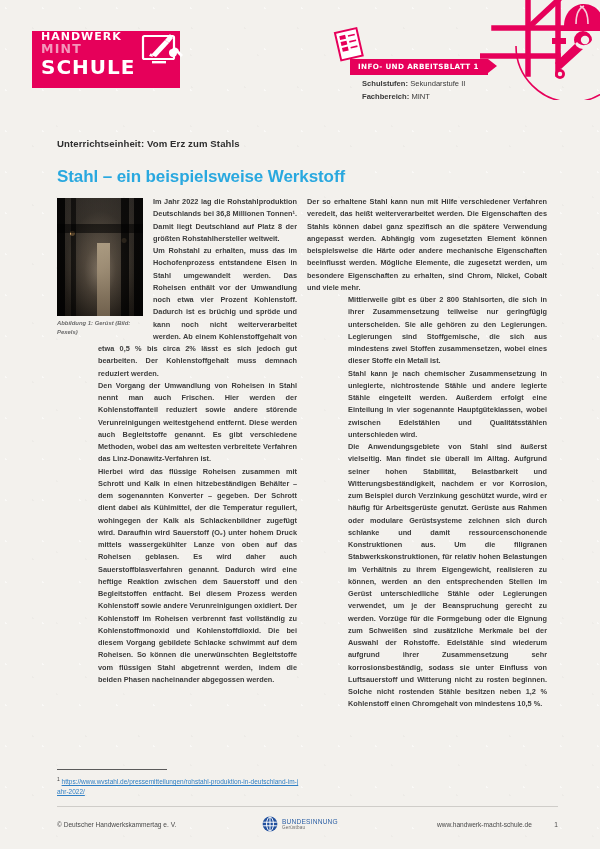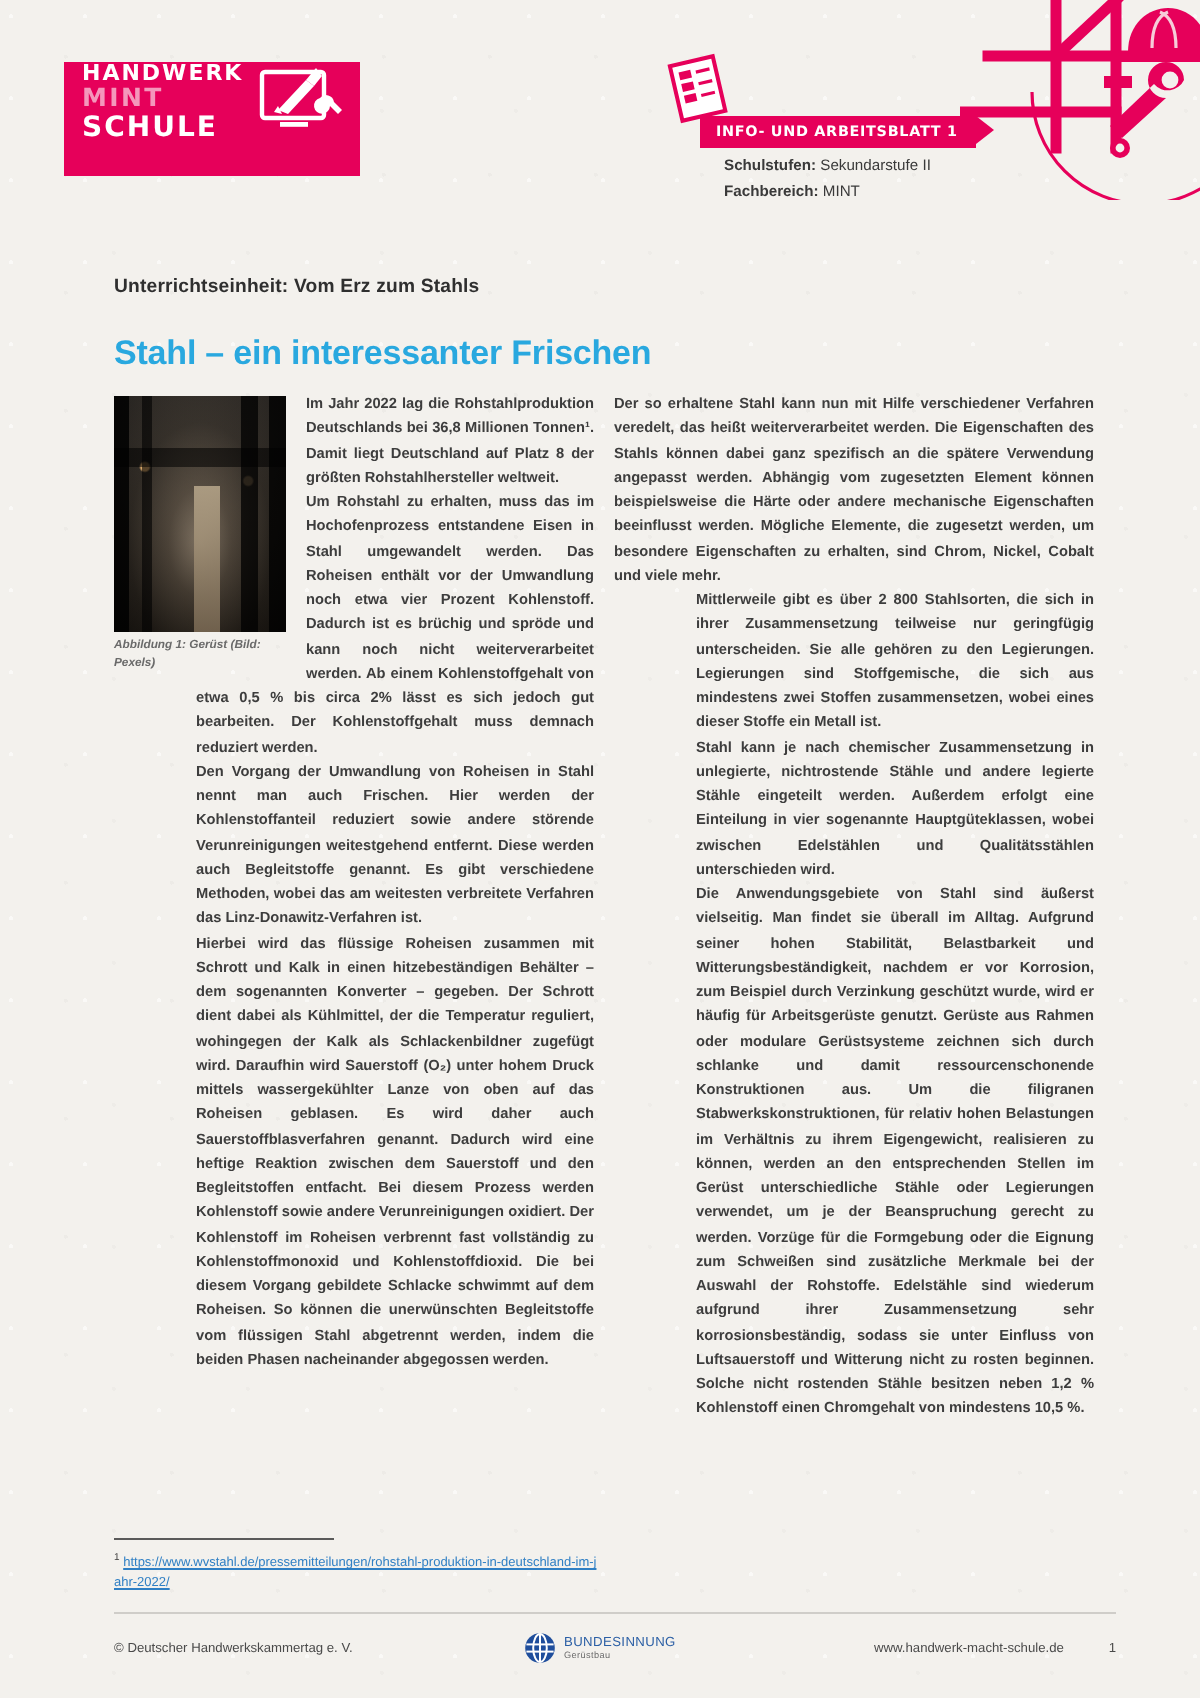--- a/index.html
+++ b/index.html
@@ -58,21 +58,21 @@
     letter-spacing: 0.5px;
     font-family: "DejaVu Sans", sans-serif;
   }
   .logo-words span.l1 { font-size: 11px; letter-spacing: 1px; }
   .logo-words span.l2 {
     font-size: 12.5px;
     letter-spacing: 1.2px;
     color: #f497bb;
     margin: 1px 0;
   }
-  .logo-words span.l3 { font-size: 14px; letter-spacing: 1px; }
+  .logo-words span.l3 { font-size: 20px; letter-spacing: 1px; }
   .logo-mark {
     width: 44px;
     height: 40px;
     margin-left: 4px;
     flex: none;
   }
 
   .ribbon-wrap {
     position: absolute;
     left: 350px;
@@ -332,21 +332,21 @@
       <g fill="#e6005a">
         <path d="M112 58 a9 9 0 1 0 -9 9 l-22 20 -6 -6 22 -21 a9 9 0 0 0 15 -2z"></path>
         <circle cx="80" cy="92" r="5"></circle>
       </g>
       <circle cx="105" cy="58" r="4.2" fill="#f3f1ed"></circle>
       <circle cx="80" cy="92" r="2.2" fill="#f3f1ed"></circle>
     </svg>
   </div>
 
   <div class="kicker">Unterrichtseinheit: Vom Erz zum Stahls</div>
-  <h1 class="title">Stahl – ein interessanter Frischen</h1>
+  <h1 class="title">Stahl – ein beispielsweise Werkstoff</h1>
 
   <div class="col col-left">
     <div class="figure">
       <div class="photo"></div>
       <div class="caption">Abbildung 1: Gerüst (Bild: Pexels)</div>
     </div>
     <p>Im Jahr 2022 lag die Rohstahlproduktion Deutschlands bei 36,8 Millionen Tonnen¹. Damit liegt Deutschland auf Platz 8 der größten Rohstahlhersteller weltweit.</p>
     <p>Um Rohstahl zu erhalten, muss das im Hochofenprozess entstandene Eisen in Stahl umgewandelt werden. Das Roheisen enthält vor der Umwandlung noch etwa vier Prozent Kohlenstoff. Dadurch ist es brüchig und spröde und kann noch nicht weiterverarbeitet werden. Ab einem Kohlenstoffgehalt von etwa 0,5 % bis circa 2% lässt es sich jedoch gut bearbeiten. Der Kohlenstoffgehalt muss demnach reduziert werden.</p>
     <p>Den Vorgang der Umwandlung von Roheisen in Stahl nennt man auch Frischen. Hier werden der Kohlenstoffanteil reduziert sowie andere störende Verunreinigungen weitestgehend entfernt. Diese werden auch Begleitstoffe genannt. Es gibt verschiedene Methoden, wobei das am weitesten verbreitete Verfahren das Linz-Donawitz-Verfahren ist.</p>
     <p>Hierbei wird das flüssige Roheisen zusammen mit Schrott und Kalk in einen hitzebeständigen Behälter – dem sogenannten Konverter – gegeben. Der Schrott dient dabei als Kühlmittel, der die Temperatur reguliert, wohingegen der Kalk als Schlackenbildner zugefügt wird. Daraufhin wird Sauerstoff (O₂) unter hohem Druck mittels wassergekühlter Lanze von oben auf das Roheisen geblasen. Es wird daher auch Sauerstoffblasverfahren genannt. Dadurch wird eine heftige Reaktion zwischen dem Sauerstoff und den Begleitstoffen entfacht. Bei diesem Prozess werden Kohlenstoff sowie andere Verunreinigungen oxidiert. Der Kohlenstoff im Roheisen verbrennt fast vollständig zu Kohlenstoffmonoxid und Kohlenstoffdioxid. Die bei diesem Vorgang gebildete Schlacke schwimmt auf dem Roheisen. So können die unerwünschten Begleitstoffe vom flüssigen Stahl abgetrennt werden, indem die beiden Phasen nacheinander abgegossen werden.</p>

